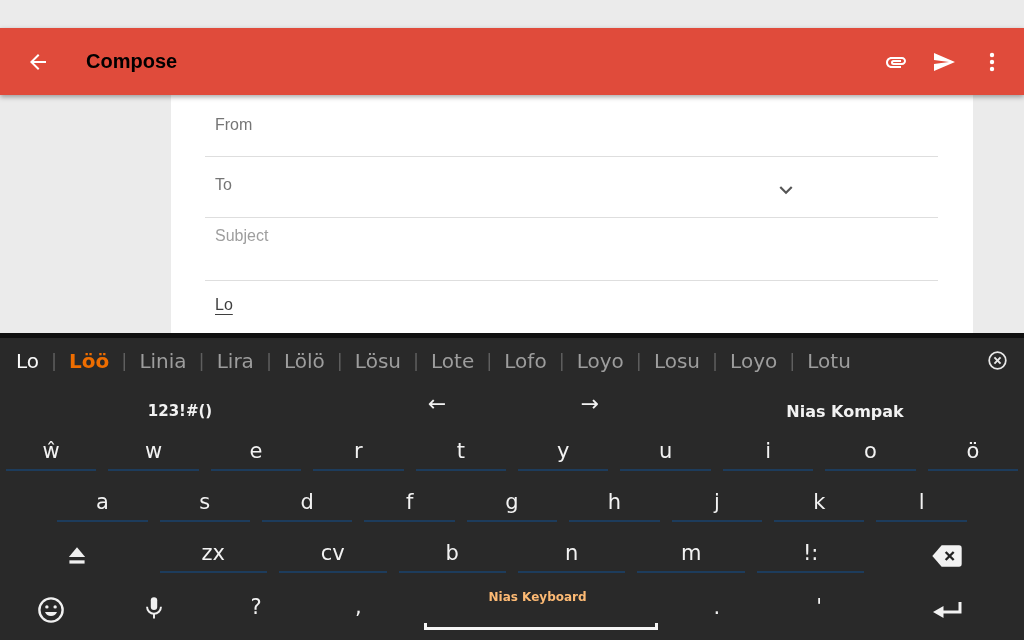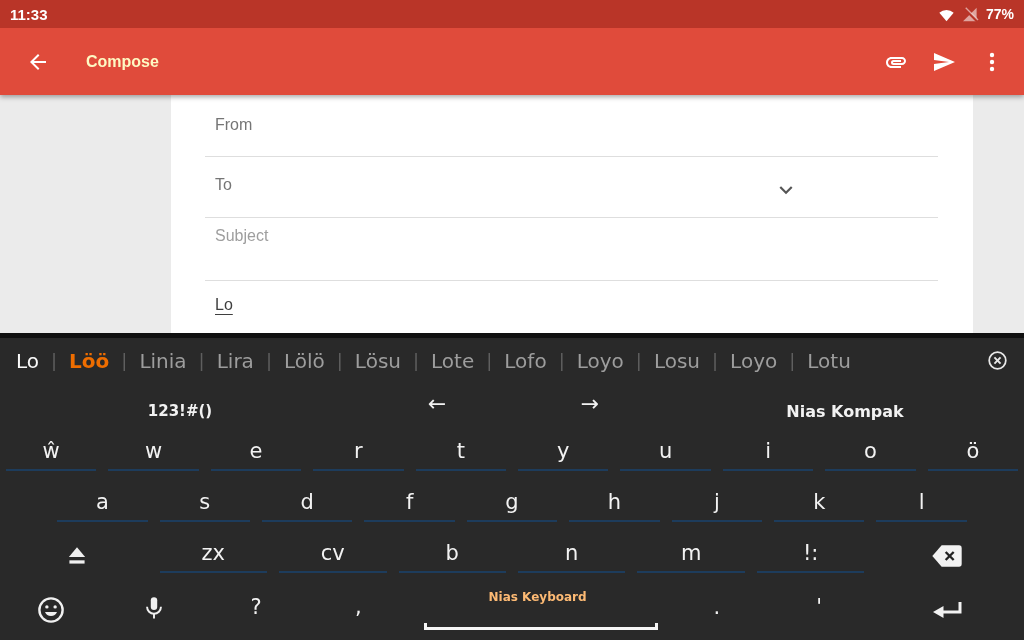--- a/index.html
+++ b/index.html
@@ -15,21 +15,21 @@
     display:flex;align-items:center;justify-content:space-between;padding:0 10px;box-sizing:border-box;color:#fff;z-index:5;}
   .sb-time{font-size:15px;font-weight:bold;}
   .sb-right{display:flex;align-items:center;gap:7px;}
   .sb-batt{font-size:14px;font-weight:bold;}
 
   
   .appbar{position:absolute;left:0;top:28px;width:100%;height:67px;background:var(--appbar);
     display:flex;align-items:center;box-shadow:0 2px 5px rgba(0,0,0,.35);z-index:4;}
   .iconbtn{width:48px;height:48px;display:flex;align-items:center;justify-content:center;}
   .back-btn{margin-left:14px;}
-  .appbar-title{color:#fef9c3;font-size:16px;font-weight:bold;margin-left:24px;}
+  .appbar-title{color:#000000;font-size:20px;font-weight:bold;margin-left:24px;}
   .appbar-actions{margin-left:auto;display:flex;align-items:center;padding-right:8px;}
 
   
   .card{position:absolute;left:171px;top:95px;width:802px;height:243px;background:#fff;}
   .fld{position:absolute;left:44px;font-size:16px;color:#757575;}
   .fld-from{top:21px;}
   .fld-to{top:81px;}
   .fld-subject{top:132px;color:#9e9e9e;}
   .fld-body{top:201px;color:#3f3f3f;text-decoration:underline;text-underline-offset:4px;}
   .divider{position:absolute;left:34px;right:35px;height:1px;background:#dedede;}
@@ -66,38 +66,20 @@
   .space-underline{position:absolute;left:14px;right:8px;bottom:9px;height:7px;
     border:3px solid #f5f5f5;border-top:none;box-sizing:border-box;}
   .space-label{position:absolute;top:9px;width:100%;text-align:center;color:#fdba74;font-size:12px;font-weight:bold;}
   svg{display:block;}
 </style>
 </head>
 <body>
 
 <div id="screen">
 
-  <div class="statusbar">
-    <span class="sb-time">11:33</span>
-    <span class="sb-right">
-      <span>
-        <svg width="17" height="15" viewBox="0 0 24 22">
-            <path d="M12 21 L1.5 8.5 A16 16 0 0 1 22.5 8.5 Z" fill="#fff"></path>
-          </svg>
-      </span>
-      <span>
-        <svg width="17" height="15" viewBox="0 0 24 22">
-          <path d="M21 21 L21 1 L1 21 Z" fill="rgba(255,255,255,0.55)"></path>
-          <line x1="3" y1="2" x2="22" y2="21" stroke="#b93528" stroke-width="4"></line>
-          <line x1="5" y1="1" x2="23" y2="19" stroke="rgba(255,255,255,0.55)" stroke-width="2"></line>
-        </svg>
-      </span>
-      <span class="sb-batt">77%</span>
-    </span>
-  </div>
 
   <div class="appbar">
     <div class="iconbtn back-btn">
       <span>
         <svg width="24" height="24" viewBox="0 0 24 24">
             <path d="M20 11H7.83l5.59-5.59L12 4l-8 8 8 8 1.41-1.41L7.83 13H20v-2z" fill="#fff"></path>
           </svg>
       </span>
     </div>
     <span class="appbar-title">Compose</span>

